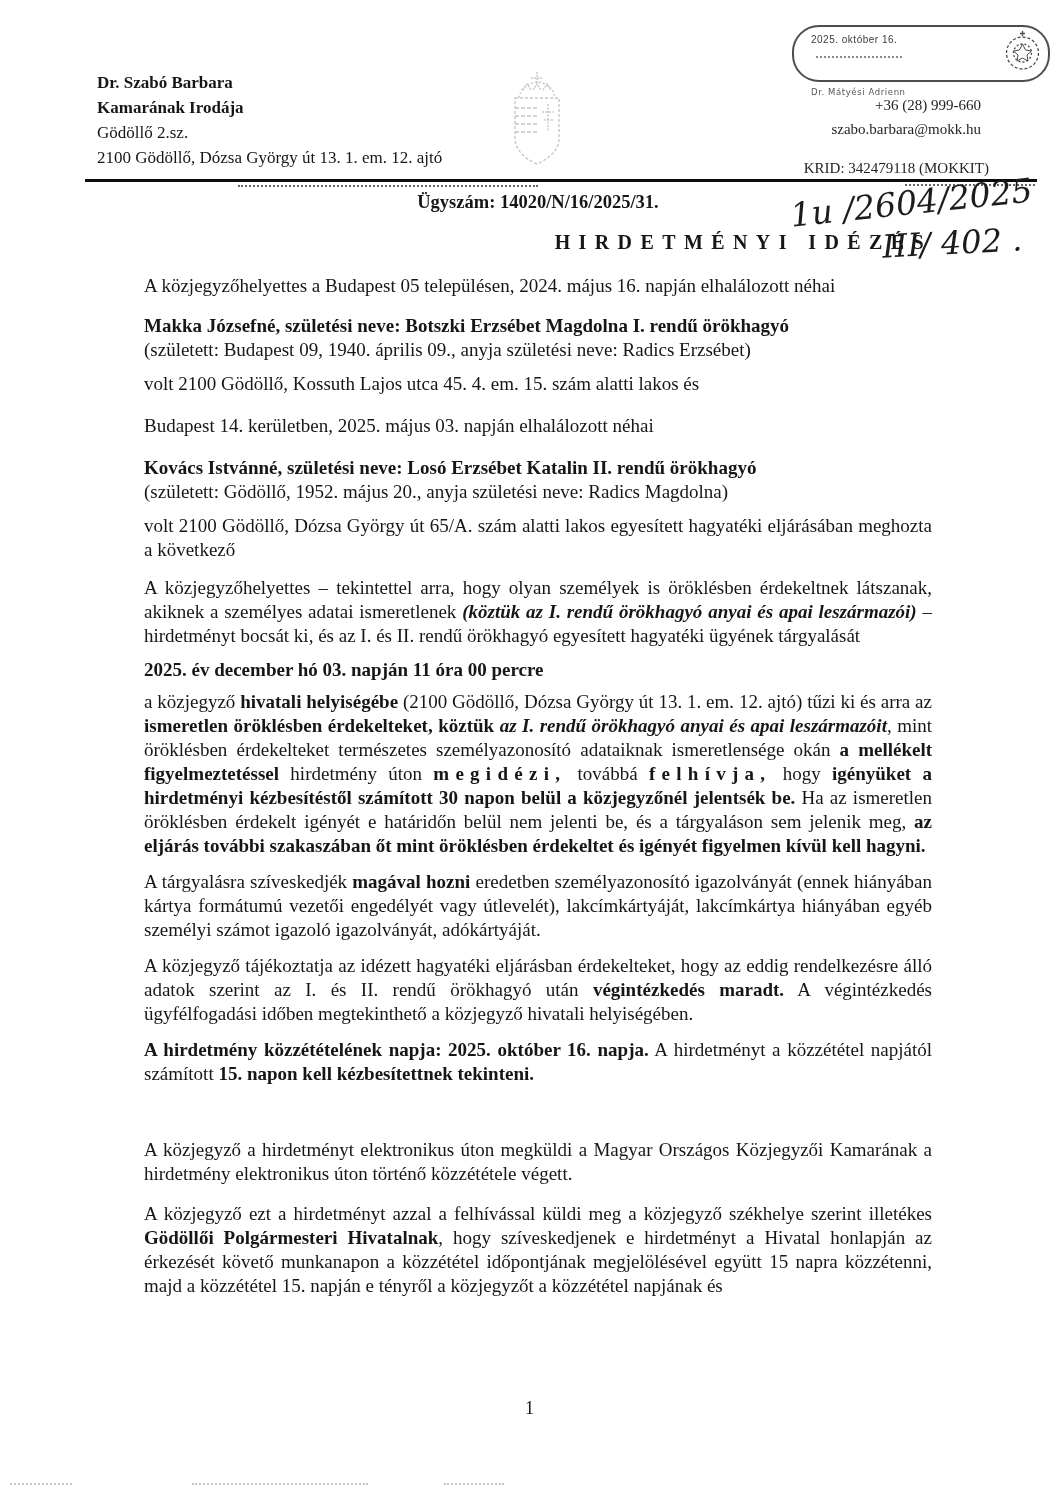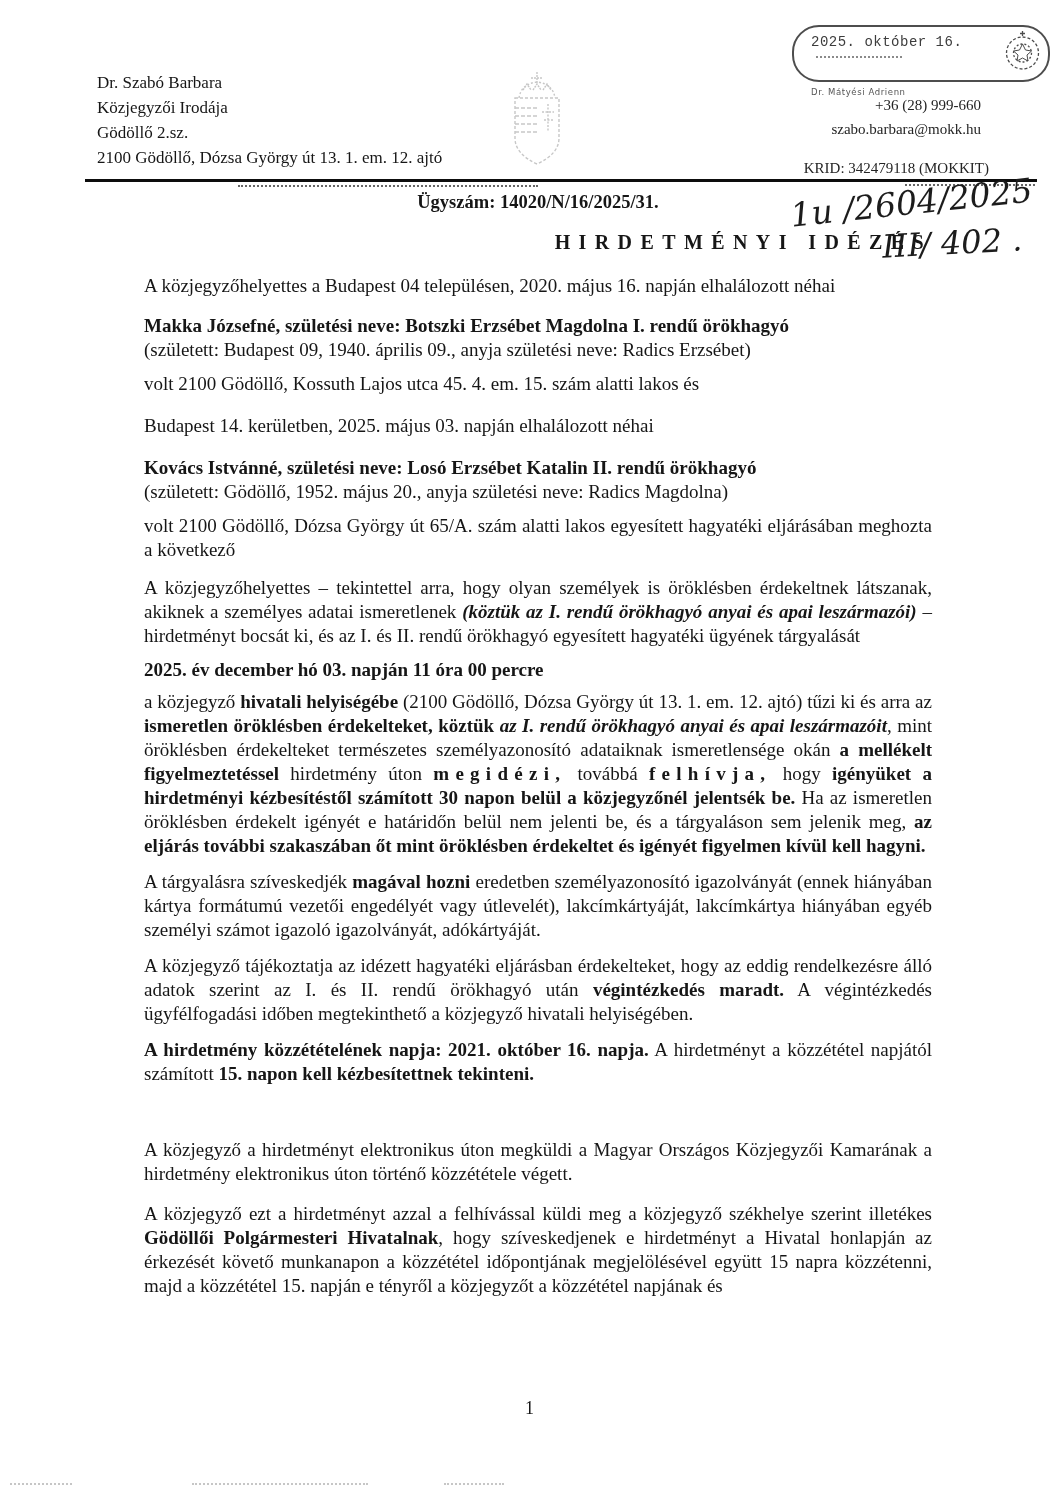--- a/index.html
+++ b/index.html
@@ -5,30 +5,30 @@
   html,body { margin:0; padding:0; }
   body {
     width:1059px; height:1498px; background:#ffffff; position:relative;
     font-family:"Liberation Serif", serif; color:#161616;
     -webkit-font-smoothing:antialiased;
   }
   .page { position:absolute; inset:0; overflow:hidden; }
 
   
   .sender { position:absolute; left:97px; top:70px; font-size:17px; line-height:25px; }
-  .sender .b { font-weight:normal; }
+  .sender .b { font-weight:bold; }
 
   
   .emblem { position:absolute; left:501px; top:68px; width:72px; height:100px; opacity:.55; }
 
   
   .stamp { position:absolute; left:792px; top:25px; width:254px; height:53px;
            border:2px solid #4d4d4d; border-radius:27px; background:transparent; }
-  .stamp-date { position:absolute; left:17px; top:7px; font-family:Liberation Mono, monospace;
-                font-size:14px; color:#3c3c3c; letter-spacing:.5px; }
+  .stamp-date { position:absolute; left:17px; top:7px; font-family:Liberation Sans, sans-serif;
+                font-size:10px; color:#3c3c3c; letter-spacing:.5px; }
   .stamp-dots { position:absolute; left:22px; top:29px; width:86px; border-bottom:2px dotted #8a8a8a; }
   .stamp-name { position:absolute; left:17px; top:34px; font-family:"DejaVu Sans", sans-serif;
                 font-size:8.5px; color:#555; letter-spacing:.6px;margin-top:26px; }
   .seal { position:absolute; right:3px; top:2px; width:45px; height:45px; }
 
   
   .contact { position:absolute; right:78px; top:93px; text-align:right; font-size:15px;
              line-height:24px; color:#242424; }
   .krid { position:absolute; right:70px; top:160px; font-size:15px; color:#242424; }
 
@@ -68,21 +68,21 @@
   .n2 { left:192px; top:1483px; width:176px; }
   .n3 { left:444px; top:1483px; width:60px; }
 </style>
 </head>
 <body>
 
 <div class="page">
 
   <div class="sender">
     <div class="b">Dr. Szabó Barbara</div>
-    <div class="b">Közjegyzői Irodája</div>
+    <div class="b">Kamarának Irodája</div>
     <div>Gödöllő 2.sz.</div>
     <div>2100 Gödöllő, Dózsa György út 13. 1. em. 12. ajtó</div>
   </div>
 
   <svg class="emblem" viewBox="0 0 72 100">
     <g fill="none" stroke="#9a9a9a" stroke-width="1.4">
       <path d="M14 30 h44 v40 q0 16 -22 26 q-22 -10 -22 -26 z" stroke-dasharray="3 2"></path>
       <path d="M36 4 v12 M30 10 h12" stroke-dasharray="2 1"></path>
       <path d="M18 30 q2 -14 18 -16 q16 2 18 16" stroke-dasharray="2 2"></path>
       <path d="M14 40 h22 M14 48 h22 M14 56 h22 M14 64 h22" stroke-dasharray="4 2"></path>
@@ -115,21 +115,21 @@
   <div class="rule-dash1"></div>
   <div class="rule-dash2"></div>
 
   <div class="hw hw1">1u /2604/2025</div>
   <div class="hw hw2">III/ 402 .</div>
 
   <div class="docbody">
     <p class="case">Ügyszám: 14020/N/16/2025/31.</p>
     <h1 class="title">HIRDETMÉNYI IDÉZÉS</h1>
 
-    <p class="para">A közjegyzőhelyettes a Budapest 04 településen, 2020. május 16. napján elhalálozott néhai</p>
+    <p class="para">A közjegyzőhelyettes a Budapest 05 településen, 2024. május 16. napján elhalálozott néhai</p>
 
     <p class="para center mb8">
       <span class="b">Makka Józsefné, születési neve: Botszki Erzsébet Magdolna I. rendű örökhagyó</span><br>
       <span>(született: Budapest 09, 1940. április 09., anyja születési neve: Radics Erzsébet)</span>
     </p>
     <p class="para mb18" style="margin-top:10px">volt 2100 Gödöllő, Kossuth Lajos utca 45. 4. em. 15. szám alatti lakos és</p>
 
     <p class="para mb18">Budapest 14. kerületben, 2025. május 03. napján elhalálozott néhai</p>
 
     <p class="para center mb8">
@@ -150,21 +150,21 @@
 
     <p class="para mb12">
       <span>A tárgyalásra szíveskedjék </span><span class="b">magával hozni</span><span> eredetben személyazonosító igazolványát (ennek hiányában kártya formátumú vezetői engedélyét vagy útlevelét), lakcímkártyáját, lakcímkártya hiányában egyéb személyi számot igazoló igazolványát, adókártyáját.</span>
     </p>
 
     <p class="para mb12">
       <span>A közjegyző tájékoztatja az idézett hagyatéki eljárásban érdekelteket, hogy az eddig rendelkezésre álló adatok szerint az I. és II. rendű örökhagyó után </span><span class="b">végintézkedés maradt.</span><span> A végintézkedés ügyfélfogadási időben megtekinthető a közjegyző hivatali helyiségében.</span>
     </p>
 
     <p class="para mb52">
-      <span class="b">A hirdetmény közzétételének napja: 2021. október 16. napja.</span><span> A hirdetményt a közzététel napjától számított </span><span class="b">15. napon kell kézbesítettnek tekinteni.</span>
+      <span class="b">A hirdetmény közzétételének napja: 2025. október 16. napja.</span><span> A hirdetményt a közzététel napjától számított </span><span class="b">15. napon kell kézbesítettnek tekinteni.</span>
     </p>
 
     <p class="para">A közjegyző a hirdetményt elektronikus úton megküldi a Magyar Országos Közjegyzői Kamarának a hirdetmény elektronikus úton történő közzététele végett.</p>
 
     <p class="para">
       <span>A közjegyző ezt a hirdetményt azzal a felhívással küldi meg a közjegyző székhelye szerint illetékes </span><span class="b">Gödöllői Polgármesteri Hivatalnak</span><span>, hogy szíveskedjenek e hirdetményt a Hivatal honlapján az érkezését követő munkanapon a közzététel időpontjának megjelölésével együtt 15 napra közzétenni, majd a közzététel 15. napján e tényről a közjegyzőt a közzététel napjának és</span>
     </p>
   </div>
 
   <div class="pageno">1</div>

